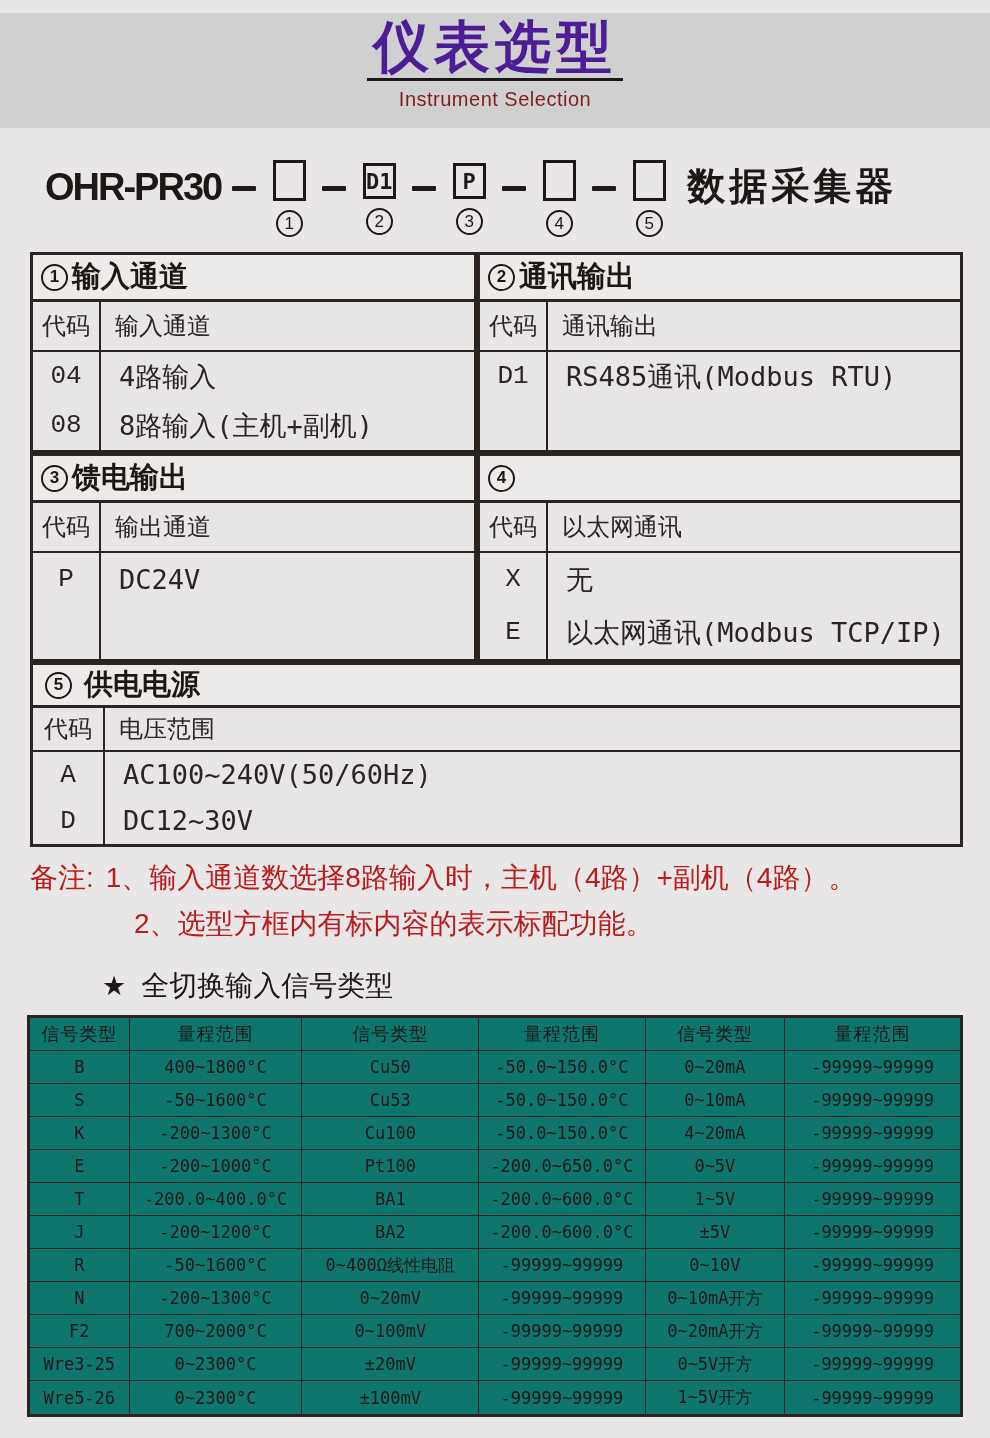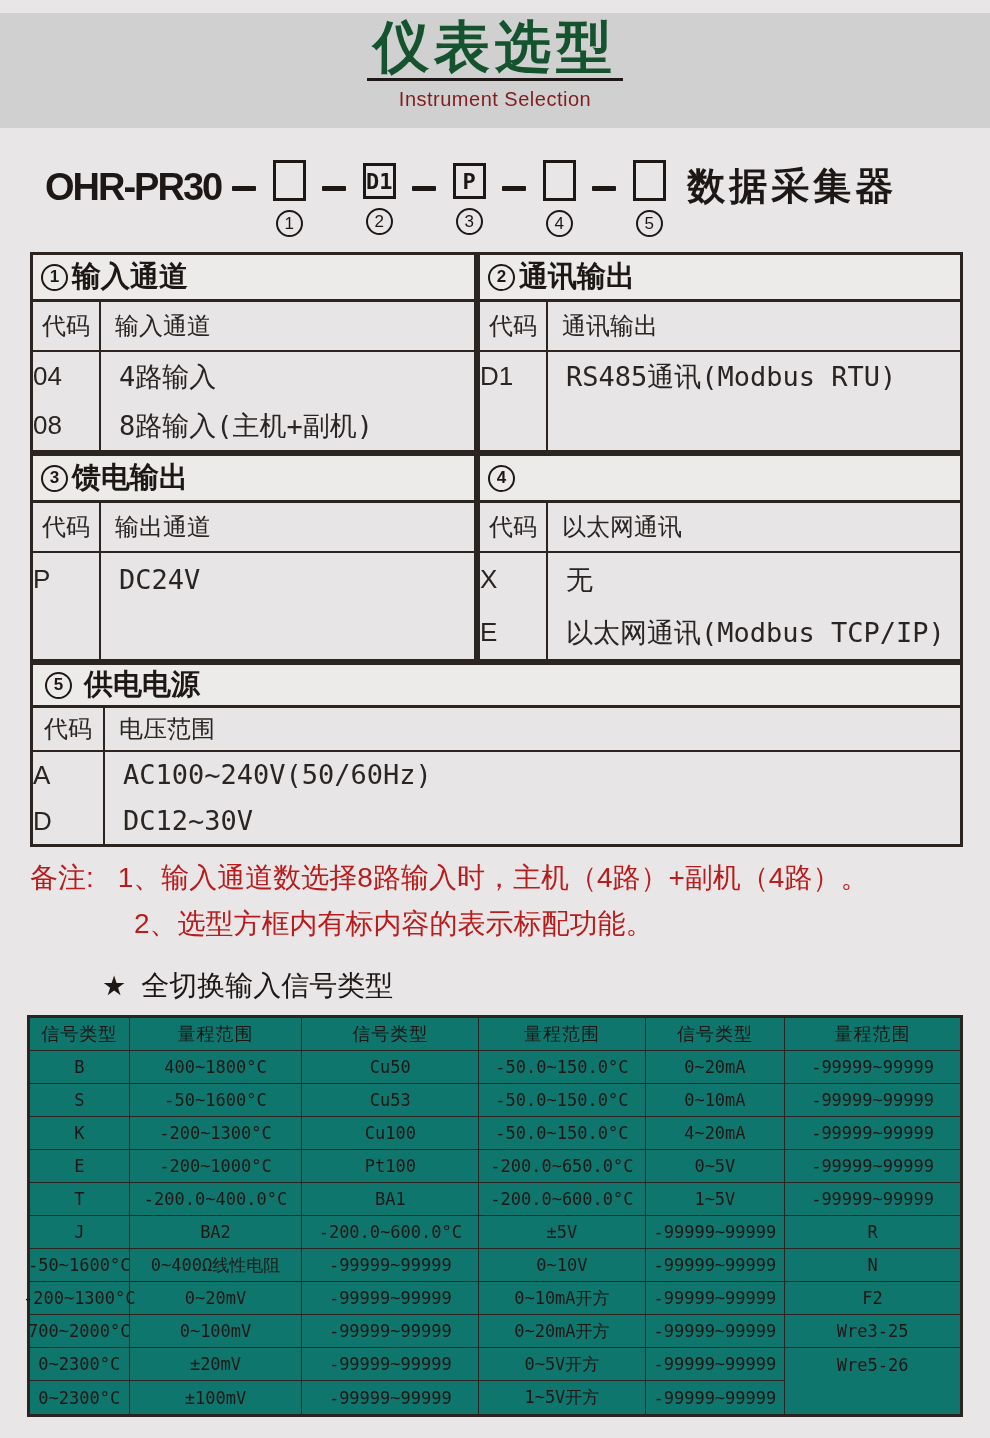--- a/index.html
+++ b/index.html
@@ -3,21 +3,21 @@
 <meta charset="utf-8">
 <style>
   html,body{margin:0;padding:0}
   body{
     width:990px;height:1438px;position:relative;overflow:hidden;
     background:#e8e6e7;color:#2a2422;
     font-family:"Liberation Sans","DejaVu Sans",sans-serif;
   }
   
   .banner{position:absolute;top:13px;left:0;width:990px;height:115px;background:#d1d0d1;text-align:center}
-  .banner-title{display:inline-block;margin-top:4px;font-size:56px;font-weight:bold;letter-spacing:5px;line-height:1.08;border-bottom:3px solid #1d1816;padding:0 6px 1px 6px;color:#14532d}
+  .banner-title{display:inline-block;margin-top:4px;font-size:56px;font-weight:bold;letter-spacing:5px;line-height:1.08;border-bottom:3px solid #1d1816;padding:0 6px 1px 6px;color:#4c1d95}
   .banner-sub{font-size:20px;margin-top:7px;color:#7f1d1d;letter-spacing:.5px}
 
   
   .model-row{position:absolute;top:160px;left:45px;display:flex;align-items:flex-start}
   .mc-prefix{font-family:Liberation Sans, sans-serif;font-size:38px;font-weight:bold;letter-spacing:-2px;line-height:54px;color:#1d1816}
   .mc-dash{width:24px;height:5px;background:#1d1816;margin:26px 11px 0 11px;border-radius:1px}
   .mc-slot{display:flex;flex-direction:column;align-items:center;width:44px}
   .mc-box{width:33px;height:41px;border:3px solid #1d1816;display:flex;align-items:center;justify-content:center;
           font-family:"DejaVu Sans Mono",monospace;font-size:22px;font-weight:bold;color:#1d1816;box-sizing:border-box}
   .mc-box.filled{height:36px;margin-top:3px}
@@ -38,31 +38,31 @@
   .circle-num{width:27px;height:27px;border:2.5px solid #1d1816;border-radius:50%;display:inline-flex;align-items:center;
               justify-content:center;font-size:17px;font-weight:bold;margin-right:4px;flex:0 0 auto;box-sizing:border-box}
   .t5 .circle-num{margin-right:12px;margin-left:4px}
   .sel-grid{display:grid;grid-template-columns:68px 1fr}
   .t5 .sel-grid{grid-template-columns:72px 1fr}
   .hcell{display:flex;align-items:center;font-size:24px;border-bottom:2.5px solid #2b2421;box-sizing:border-box;height:50px}
   .t5 .hcell{height:44px}
   .code-h{justify-content:center;border-right:2.5px solid #2b2421}
   .desc-h{padding-left:14px}
   .data-col{display:flex;flex-direction:column}
-  .code-col{border-right:2.5px solid #2b2421;text-align:left;font-family:Liberation Sans, sans-serif;font-size:26px}
+  .code-col{border-right:2.5px solid #2b2421;text-align:center;font-family:Liberation Mono, monospace;font-size:26px}
   .desc-col{padding-left:18px;font-family:"DejaVu Sans Mono","Liberation Sans",monospace;font-size:27px}
   .row1 .data-col{height:98px}.row1 .line{line-height:49px}
   .row2 .data-col{height:106px}.row2 .line{line-height:53px}
   .t5 .data-col{height:92px}.t5 .line{line-height:46px}
 
   
   .notes{margin-top:8px;font-size:28px;color:#b91c1c}
   .note-row{line-height:46px;display:flex}
   .note-label{flex:0 0 auto}
-  .note-text{margin-left:24px}
+  .note-text{margin-left:12px}
   .note-indent{padding-left:104px;line-height:46px}
 
   
   .sig-heading{margin-top:20px;padding-left:72px;display:flex;align-items:center;font-size:28px;color:#1d1816}
   .star{font-size:27px;margin-right:15px}
 
   
   .sig-table{margin-top:10px;margin-left:-3px;width:936px;border:3px solid #2b2421;box-sizing:border-box;
              display:grid;grid-template-columns:10.7% 18.6% 19% 17.9% 15% auto;background:#0f766e}
   .sig-cell{height:33px;display:flex;align-items:center;justify-content:center;
@@ -250,20 +250,21 @@
       <div class="sig-cell">-200.0~650.0°C</div>
       <div class="sig-cell">0~5V</div>
       <div class="sig-cell">-99999~99999</div>
       <div class="sig-cell">T</div>
       <div class="sig-cell">-200.0~400.0°C</div>
       <div class="sig-cell">BA1</div>
       <div class="sig-cell">-200.0~600.0°C</div>
       <div class="sig-cell">1~5V</div>
       <div class="sig-cell">-99999~99999</div>
       <div class="sig-cell">J</div>
+      <div class="sig-cell">-200~1200°C</div>
       <div class="sig-cell">BA2</div>
       <div class="sig-cell">-200.0~600.0°C</div>
       <div class="sig-cell">±5V</div>
       <div class="sig-cell">-99999~99999</div>
       <div class="sig-cell">R</div>
       <div class="sig-cell">-50~1600°C</div>
       <div class="sig-cell">0~400Ω线性电阻</div>
       <div class="sig-cell">-99999~99999</div>
       <div class="sig-cell">0~10V</div>
       <div class="sig-cell">-99999~99999</div>

